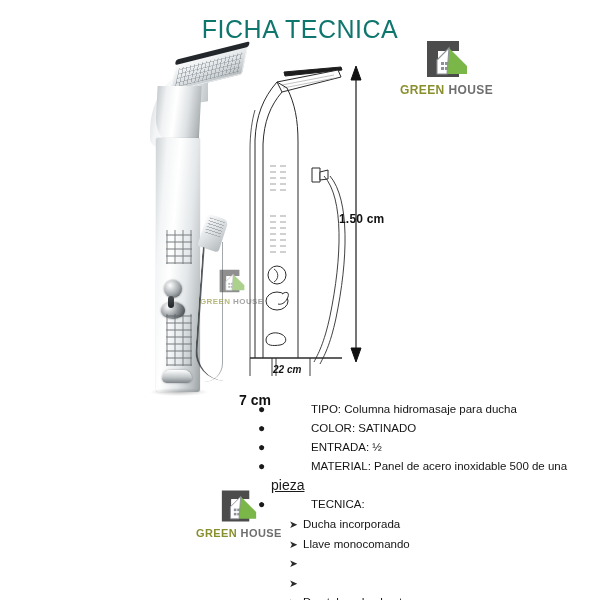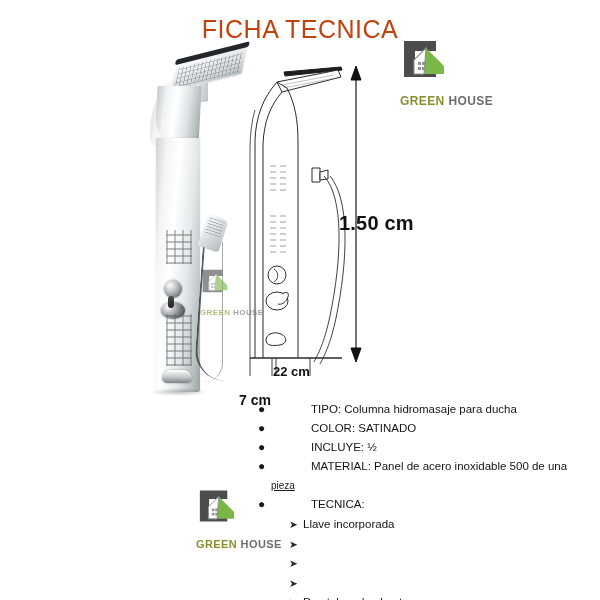--- a/index.html
+++ b/index.html
@@ -12,26 +12,26 @@
     position:relative;
   }
   .sheet{position:absolute;inset:0;}
 
   
   .title{
     position:absolute;left:0;top:15px;width:600px;
     text-align:center;
     font-size:25px;
     letter-spacing:.5px;
-    color:#c2410c;
+    color:#0f766e;
     font-weight:400;
   }
 
   
-  .logo{position:absolute;display:flex;flex-direction:column;gap:11px;}
+  .logo{position:absolute;display:flex;flex-direction:column;align-items:center;}
   .logo-mark{position:relative;}
   .logo-text{
     font-size:11px;letter-spacing:.4px;white-space:nowrap;
     font-weight:700;margin-top:3px;
   }
   .logo-text .g{color:#8a8f2e;}
   .logo-text .h{color:#6e6e6e;}
 
   #logo-top{left:400px;top:38px;}
   #logo-top .logo-mark{width:48px;height:42px;}
@@ -138,35 +138,35 @@
     position:absolute;left:22px;top:336px;width:58px;height:8px;
     background:radial-gradient(ellipse at center,rgba(0,0,0,.22),transparent 72%);
   }
 
   
   .drawing{position:absolute;left:246px;top:58px;width:130px;height:330px;}
   .drawing svg{display:block;}
 
   
   .dim{position:absolute;font-weight:700;color:#111;}
-  #dim-height{left:339px;top:212px;font-size:20px;letter-spacing:.2px;}
+  #dim-height{left:339px;top:212px;font-size:12px;letter-spacing:.2px;}
   #dim-depth{left:239px;top:364px;font-size:14px;margin-top:28px;}
-  #dim-width{left:273px;top:364px;font-size:13px;}
+  #dim-width{left:273px;top:364px;font-size:10px;font-style:italic;}
 
   
   .specs{position:absolute;left:258px;top:400px;width:336px;}
   .spec-row{
     display:flex;align-items:flex-start;
     font-size:11.5px;line-height:19px;color:#151515;
   }
   .spec-bullet{
     width:13px;flex:0 0 13px;font-size:12px;line-height:19px;color:#1a1a1a;
   }
   .spec-text{flex:1;margin-left:40px;}
-  .spec-cont{margin-left:13px;font-size:10px;line-height:19px;text-decoration:underline;}
+  .spec-cont{margin-left:13px;font-size:14px;line-height:19px;text-decoration:underline;}
 
   .sublist{margin-top:1px;}
   .sub-row{
     display:flex;align-items:flex-start;
     font-size:11.5px;line-height:19.5px;color:#151515;
     padding-left:31px;
   }
   .sub-bullet{
     width:14px;flex:0 0 14px;font-size:10.5px;line-height:19.5px;color:#2a2a2a;
   }
@@ -317,41 +317,42 @@
       <span class="spec-text">TIPO: Columna hidromasaje para ducha</span>
     </div>
 
     <div class="spec-row">
       <span class="spec-bullet">●</span>
       <span class="spec-text">COLOR: SATINADO</span>
     </div>
 
     <div class="spec-row">
       <span class="spec-bullet">●</span>
-      <span class="spec-text">INCLUYE: ½</span>
+      <span class="spec-text">ENTRADA: ½</span>
     </div>
 
     <div class="spec-row">
       <span class="spec-bullet">●</span>
       <span class="spec-text">MATERIAL: Panel de acero inoxidable 500 de una</span>
     </div>
     <div class="spec-cont">pieza</div>
 
     <div class="spec-row">
       <span class="spec-bullet">●</span>
       <span class="spec-text">TECNICA:</span>
     </div>
 
     <div class="sublist">
       <div class="sub-row">
         <span class="sub-bullet">➤</span>
-        <span>Llave incorporada</span>
-      </div>
-      <div class="sub-row">
-        <span class="sub-bullet">➤</span>
+        <span>Ducha incorporada</span>
+      </div>
+      <div class="sub-row">
+        <span class="sub-bullet">➤</span>
+        <span>Llave monocomando</span>
       </div>
       <div class="sub-row">
         <span class="sub-bullet">➤</span>
       </div>
       <div class="sub-row">
         <span class="sub-bullet">➤</span>
       </div>
       <div class="sub-row">
         <span class="sub-bullet">➤</span>
         <span>Dos tubos de abasto</span>

